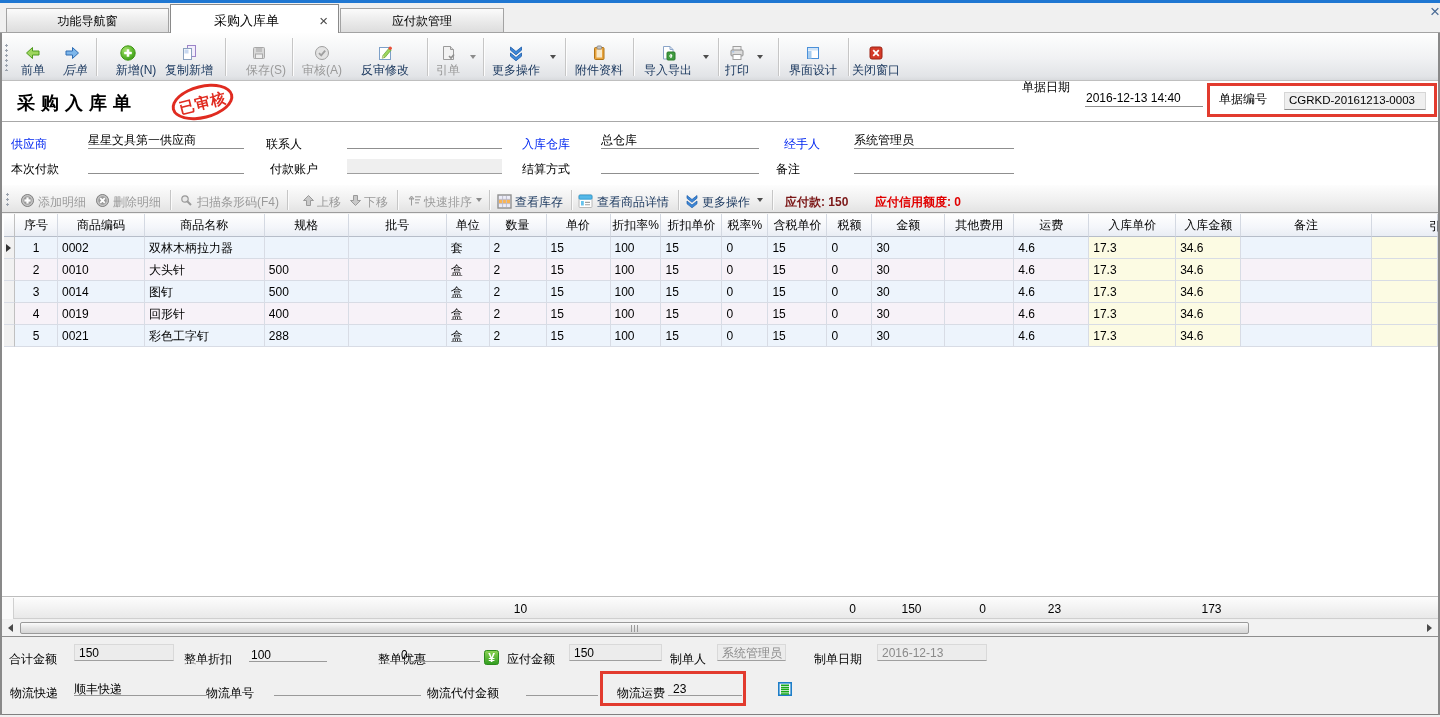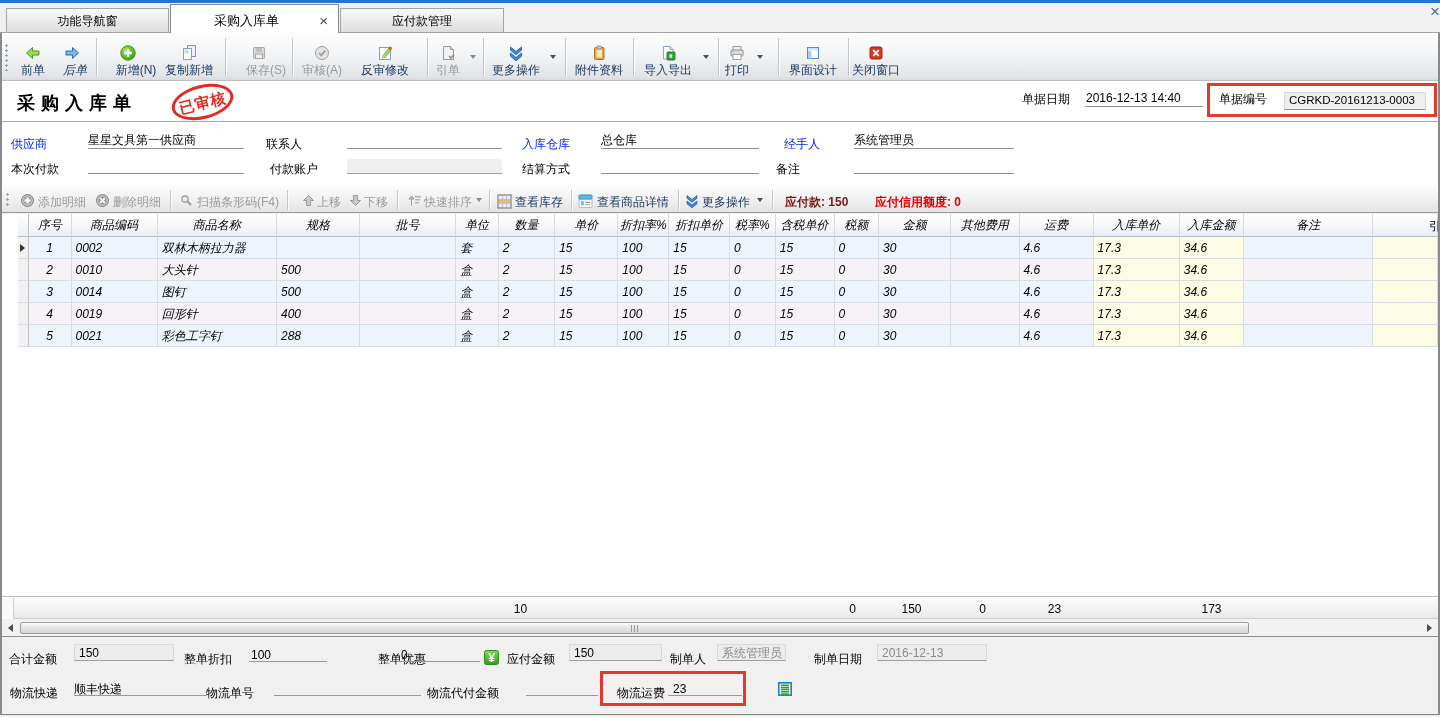--- a/index.html
+++ b/index.html
@@ -35,21 +35,21 @@
 #tb2 { position:absolute; left:2px; top:185px; width:1436px; height:28px; background:linear-gradient(#fdfdfd,#efefef 60%,#e3e3e3); border-bottom:1px solid #9c9c9c; }
 .t2l { position:absolute; top:10px; white-space:nowrap; }
 .t2ico { position:absolute; top:9px; width:14px; height:14px; }
 .sep2 { position:absolute; top:5px; height:20px; width:1px; background:#c6c6c6; box-shadow:1px 0 0 #fbfbfb; }
 .gray2 { color:#9a9a9a; }
 .navy { color:#1d3a60; }
 .dred { color:#7b1717; font-weight:bold; }
 .bred { color:#e00000; font-weight:bold; }
 
 #gridwrap { position:absolute; left:2px; top:214px; width:1436px; height:382px; background:#fff; overflow:hidden; }
-.grid { border-collapse:separate; border-spacing:0; table-layout:fixed; margin-left:16px;font-style:italic; }
+.grid { border-collapse:separate; border-spacing:0; table-layout:fixed; margin-left:2px; }
 .grid td { padding:0; font-size:12px; overflow:hidden; white-space:nowrap; box-sizing:border-box; }
 .gh td { height:23px; background:linear-gradient(#ffffff,#f4f6fa 60%,#e9edf4); border-right:1px solid #d4d9e2; border-bottom:1px solid #b6bdc9; text-align:center; color:#000; }
 .gh td.ind { background:linear-gradient(#ffffff,#eceef2); border-right:1px solid #c0c0c0; }
 .dr td { height:22px; border-right:1px solid #d8dce5; border-bottom:1px solid #d8dce5; padding-left:4px; }
 .dr td.ind { background:#f1f1f1; border-right:1px solid #c0c0c0; padding:0; text-align:center; }
 .odd td { background:#edf4fc; }
 .even td { background:#f7f2f8; }
 .grid td.yel { background:#fcfbe3; }
 .ctr { text-align:center; padding-left:0 !important; }
 .tri { display:inline-block; width:0; height:0; border-top:4px solid transparent; border-bottom:4px solid transparent; border-left:5px solid #333; }
@@ -180,21 +180,21 @@
 <div class="tico" style="left:868px;"><svg width="16" height="16" viewBox="0 0 16 16">
         <rect x="2" y="2" width="12" height="12" rx="2" fill="#d43a28" stroke="#9c2314"></rect>
         <path d="M5.2 5.2 L10.8 10.8 M10.8 5.2 L5.2 10.8" stroke="#fff" stroke-width="1.8"></path>
       </svg></div>
 <div class="tbl" style="left:876px;">关闭窗口</div>
 </div>
 
 <div id="whitearea"></div>
 <div id="titletext">采购入库单</div>
 <div id="stamp">已审核</div>
-<div class="flabel" style="left:1022px; top:92px;">单据日期</div>
+<div class="flabel" style="left:1022px; top:80px;">单据日期</div>
 <div class="fval" style="left:1086px; top:91px;">2016-12-13 14:40</div>
 <div class="fline" style="left:1085px; top:106px; width:118px;"></div>
 <div id="redbox1"></div>
 <div class="flabel" style="left:1219px; top:92px;">单据编号</div>
 <div id="bnbox">CGRKD-20161213-0003</div>
 <div id="titleline"></div>
 <div class="flabel blue" style="left:11px; top:137px;">供应商</div>
 <div class="fval" style="left:88px; top:133px;">星星文具第一供应商</div>
 <div class="fline" style="left:88px; top:148px; width:156px;"></div>
 <div class="flabel" style="left:266px; top:137px;">联系人</div>

